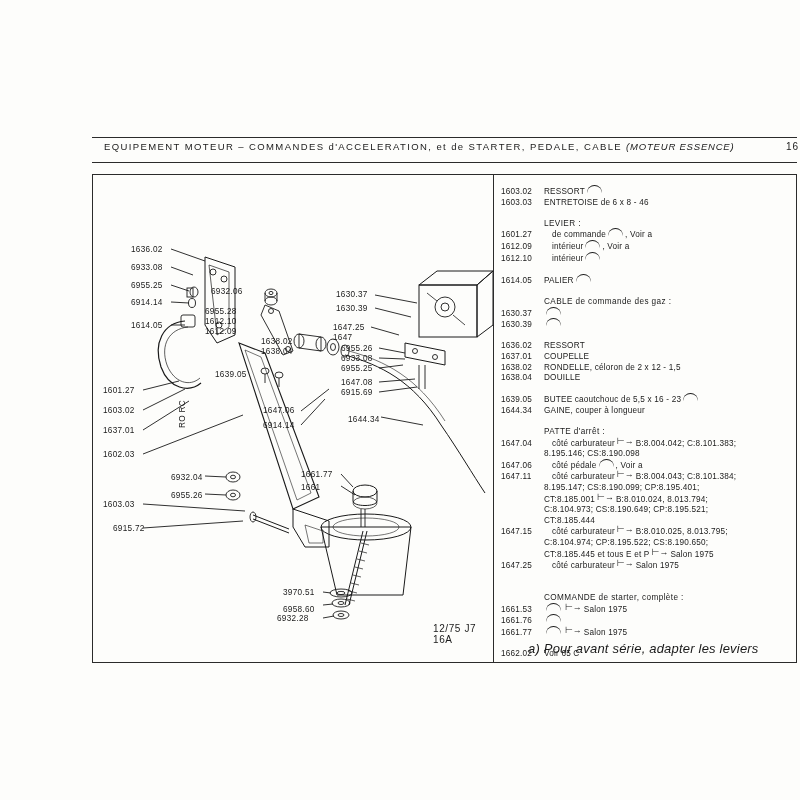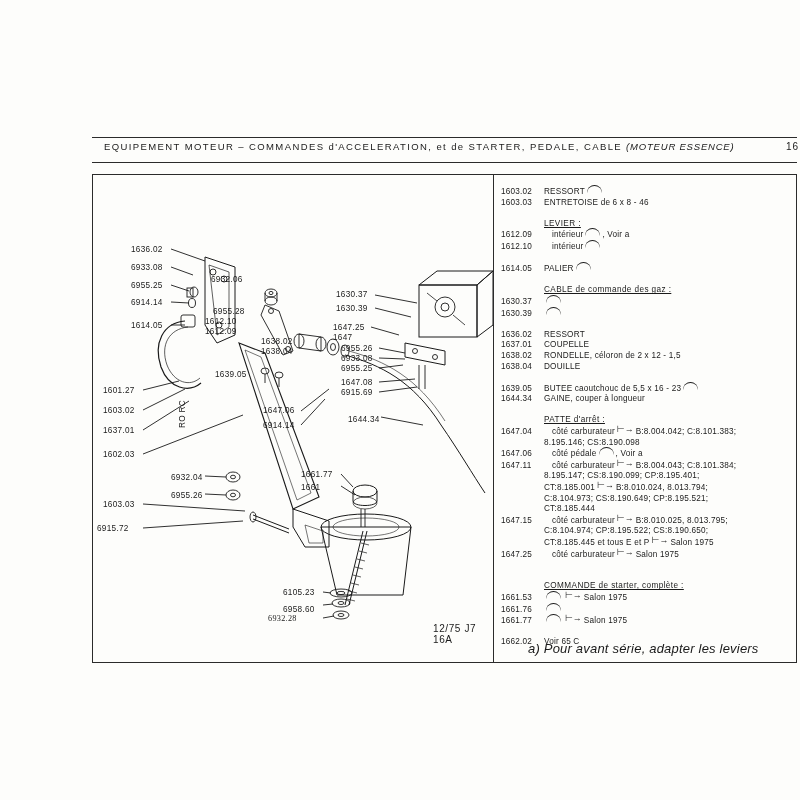--- a/index.html
+++ b/index.html
@@ -89,21 +89,20 @@
     width: 43px;
     letter-spacing: 0.2px;
   }
   .pdesc {
     display: inline;
     letter-spacing: 0.2px;
   }
   .pdesc.indent { padding-left: 8px; }
   .section-head {
     letter-spacing: 0.4px;
-    text-decoration: underline;
   }
   .spacer { height: 6px; }
   .cont {
     display: inline-block;
     width: 43px;
   }
   .foot {
     position: absolute;
     left: 528px; top: 641px;
     font-size: 13px;
@@ -305,60 +304,61 @@
         <line x1="208" y1="250" x2="232" y2="224"></line>
       </g>
     </svg>
 
     <div class="datecode">12/75  J7  16A</div>
   <div class="lbl" style="left: 38px; top: 70px;">1636.02</div>
       <div class="lbl" style="left: 38px; top: 88px;">6933.08</div>
       <div class="lbl" style="left: 38px; top: 106px;">6955.25</div>
       <div class="lbl" style="left: 38px; top: 123px;">6914.14</div>
       <div class="lbl" style="left: 38px; top: 146px;">1614.05</div>
-      <div class="lbl" style="left: 118px; top: 100px;">6932.06</div>
-      <div class="lbl" style="left: 120px; top: 132px; text-align: center;">6955.28</div>
+      <div class="lbl" style="left: 118px; top: 112px;">6932.06</div>
+      <div class="lbl" style="left: 112px; top: 132px; text-align: center;">6955.28</div>
       <div class="lbl" style="left: 112px; top: 142px;">1612.10</div>
       <div class="lbl" style="left: 112px; top: 152px;">1612.09</div>
       <div class="lbl" style="left: 168px; top: 162px;">1638.02</div>
       <div class="lbl" style="left: 168px; top: 172px;">1638.04</div>
       <div class="lbl" style="left: 122px; top: 195px;">1639.05</div>
       <div class="lbl" style="left: 10px; top: 211px;">1601.27</div>
       <div class="lbl" style="left: 10px; top: 231px;">1603.02</div>
       <div class="lbl" style="left: 10px; top: 251px;">1637.01</div>
       <div class="lbl" style="left: 10px; top: 275px;">1602.03</div>
       <div class="lbl" style="left: 10px; top: 325px;">1603.03</div>
-      <div class="lbl" style="left: 4px; top: 349px;">6915.72</div>
+      <div class="lbl" style="left: 20px; top: 349px;">6915.72</div>
       <div class="lbl" style="left: 78px; top: 298px;">6932.04</div>
       <div class="lbl" style="left: 78px; top: 316px;">6955.26</div>
       <div class="lbl" style="left: 170px; top: 231px;">1647.06</div>
       <div class="lbl" style="left: 170px; top: 246px;">6914.14</div>
       <div class="lbl" style="left: 243px; top: 115px;">1630.37</div>
       <div class="lbl" style="left: 243px; top: 129px;">1630.39</div>
       <div class="lbl" style="left: 240px; top: 148px;">1647.25</div>
       <div class="lbl" style="left: 240px; top: 158px;">1647</div>
       <div class="lbl" style="left: 248px; top: 169px;">6955.26</div>
       <div class="lbl" style="left: 248px; top: 179px;">6933.08</div>
       <div class="lbl" style="left: 248px; top: 189px;">6955.25</div>
       <div class="lbl" style="left: 248px; top: 203px;">1647.08</div>
       <div class="lbl" style="left: 248px; top: 213px;">6915.69</div>
       <div class="lbl" style="left: 255px; top: 240px;">1644.34</div>
       <div class="lbl" style="left: 208px; top: 295px;">1661.77</div>
       <div class="lbl" style="left: 208px; top: 308px;">1661</div>
-      <div class="lbl" style="left: 190px; top: 413px;">6105.23</div>
+      <div class="lbl" style="left: 190px; top: 413px;">3970.51</div>
       <div class="lbl" style="left: 190px; top: 430px;">6958.60</div>
-      <div class="lbl" style="left: 175px; top: 439px; font-family: Liberation Serif, serif;">6932.28</div>
+      <div class="lbl" style="left: 184px; top: 439px;">6932.28</div>
       <div class="lbl rot" style="left: 85px; top: 253px;">RO  RC</div>
     </div>
 
   <div class="parts">
       <div class="prow"><span class="pnum">1603.02</span><span class="pdesc">RESSORT</span><span class="arc"></span></div>
       <div class="prow"><span class="pnum">1603.03</span><span class="pdesc">ENTRETOISE de 6 x 8 - 46</span></div>
       <div class="prow spacer"></div>
       <div class="prow"><span class="pnum"></span><span class="pdesc section-head">LEVIER :</span></div>
+      <div class="prow"><span class="pnum">1601.27</span><span class="pdesc indent">de commande</span><span class="arc"></span><span class="pdesc">, Voir a</span></div>
       <div class="prow"><span class="pnum">1612.09</span><span class="pdesc indent">intérieur</span><span class="arc"></span><span class="pdesc">, Voir a</span></div>
       <div class="prow"><span class="pnum">1612.10</span><span class="pdesc indent">intérieur</span><span class="arc"></span></div>
       <div class="prow spacer"></div>
       <div class="prow"><span class="pnum">1614.05</span><span class="pdesc">PALIER</span><span class="arc"></span></div>
       <div class="prow spacer"></div>
       <div class="prow"><span class="pnum"></span><span class="pdesc section-head">CABLE de commande des gaz :</span></div>
       <div class="prow"><span class="pnum">1630.37</span><span class="pdesc"></span><span class="arc"></span></div>
       <div class="prow"><span class="pnum">1630.39</span><span class="pdesc"></span><span class="arc"></span></div>
       <div class="prow spacer"></div>
       <div class="prow"><span class="pnum">1636.02</span><span class="pdesc">RESSORT</span></div>

